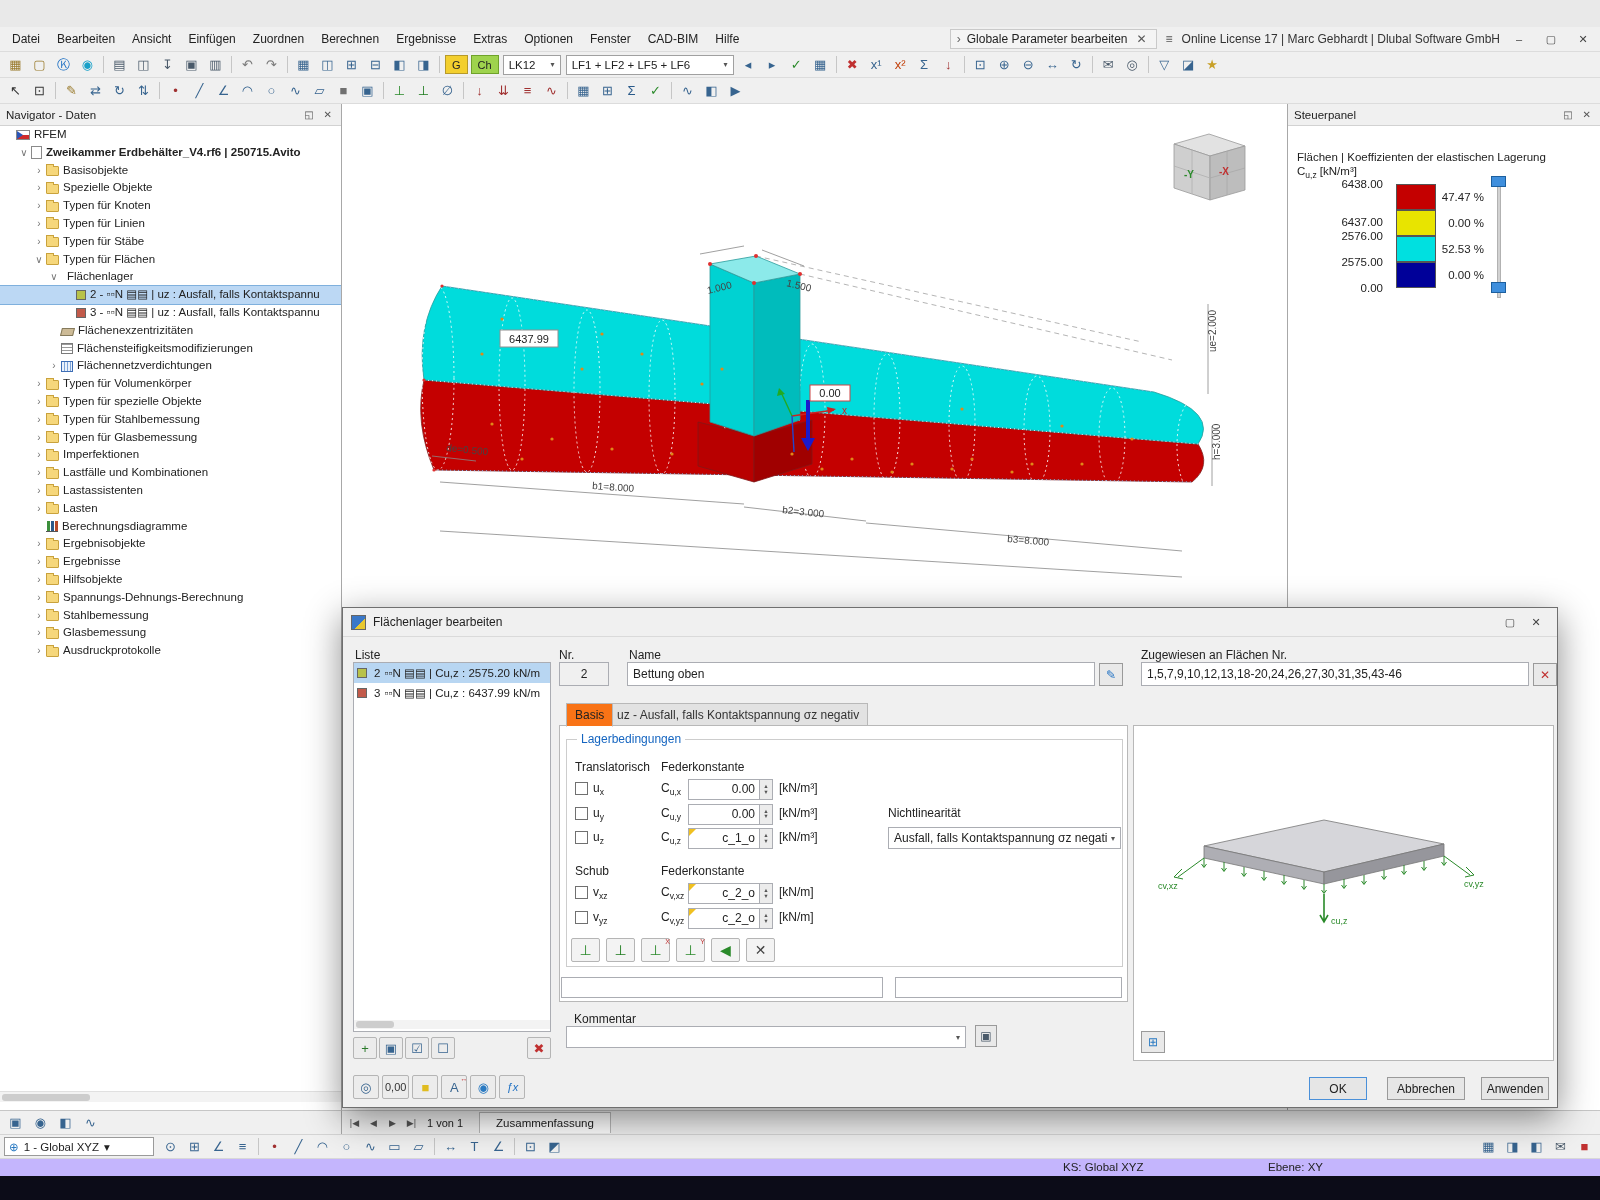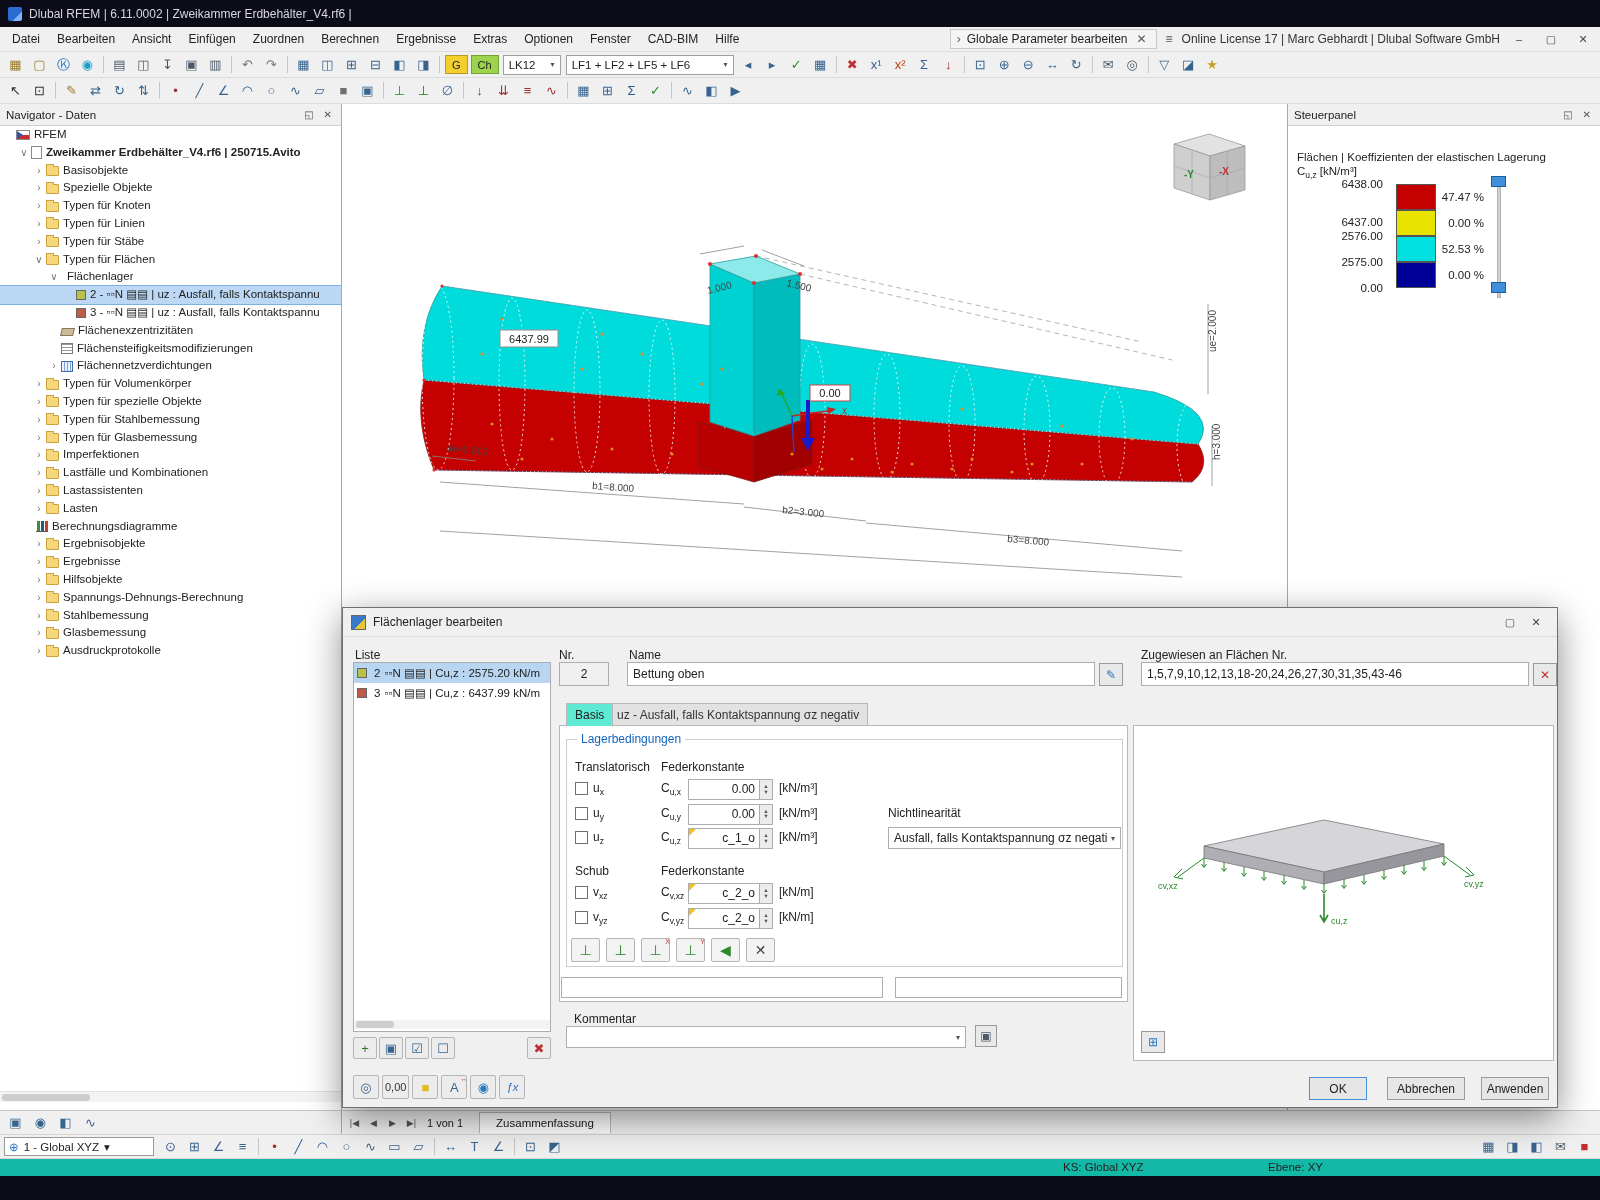--- a/index.html
+++ b/index.html
@@ -83,42 +83,42 @@
 
   
   .nav-footer{position:absolute;left:0;top:1110px;width:342px;height:24px;background:#f0f0f0;border-top:1px solid #c6c6c6;border-right:1px solid #a8a8a8;display:flex;align-items:center;gap:2px;padding:0 4px}
   .tabstrip{position:absolute;left:342px;top:1110px;width:1258px;height:24px;background:#f0f0f0;border-top:1px solid #c6c6c6;display:flex;align-items:center;padding:0 3px;font-size:11px}
   .ts-btn{min-width:19px;height:17px;display:flex;align-items:center;justify-content:center;color:#555;font-size:9px}
   .ts-pg{margin:0 6px;white-space:nowrap}
   .ts-tab{height:21px;margin-left:10px;padding:0 16px;background:#fff;border:1px solid #b8b8b8;border-bottom:none;display:flex;align-items:center;font-size:11.5px}
   .bottombar{position:absolute;left:0;top:1134px;width:100%;height:24px;background:#f0f0f0;border-top:1px solid #d4d4d4;display:flex;align-items:center;gap:1px;padding:0 4px}
   .combo-cs{width:150px;height:19px;border:1px solid #9a9a9a;background:#fff;display:flex;align-items:center;gap:5px;padding:0 4px;font-size:11.5px;margin-right:4px}
   .bb-right{margin-left:auto;display:flex;align-items:center;gap:1px}
-  .statusbar{position:absolute;left:0;top:1158px;width:100%;height:18px;background:#14b8a6;border-top:1px solid #d8d8d8;font-size:11.5px}
+  .statusbar{position:absolute;left:0;top:1158px;width:100%;height:18px;background:#c4b5fd;border-top:1px solid #d8d8d8;font-size:11.5px}
   .sb-ks{position:absolute;left:1063px;top:2px}
   .sb-eb{position:absolute;left:1268px;top:2px}
   .taskstrip{position:absolute;left:0;top:1176px;width:100%;height:24px;background:#0c0c18}
 
   
   .dialog{position:absolute;left:342px;top:607px;width:1216px;height:501px;background:#f0f0f0;border:1px solid #6f6f6f;box-shadow:0 10px 34px rgba(0,0,0,.45);z-index:30;font-size:12px}
   .dlg-title{position:absolute;left:0;top:0;width:100%;height:29px;background:#f0f0f0;border-bottom:1px solid #dadada;display:flex;align-items:center;padding:0 8px;gap:7px}
   .dlg-ico{width:15px;height:15px;background:linear-gradient(135deg,#3a78c8 0 60%,#e8c830 60%);border:1px solid #666;flex:none}
   .dlg-ctl{margin-left:auto;display:flex}
   .dlg-lbl{position:absolute;font-size:12px;color:#222;white-space:nowrap}
   .fld{position:absolute;background:#fff;border:1px solid #abadb3;display:flex;align-items:center;padding:0 5px;white-space:nowrap;overflow:hidden}
   .fld.ro{background:#f0f0f0;justify-content:center}
   .sqbtn{position:absolute;width:24px;height:23px;border:1px solid #9a9a9a;background:#e9e9e9;display:flex;align-items:center;justify-content:center;font-size:12px}
   .dlist{position:absolute;left:10px;top:54px;width:198px;height:370px;border:1px solid #abadb3;background:#fff;font-size:11.5px;overflow:hidden}
   .dlist-row{height:20px;display:flex;align-items:center;padding:0 3px;white-space:nowrap;overflow:hidden}
   .dlist-row.sel{background:#b8d6f2}
   .dlist-nr{margin:0 4px 0 3px}
   .dlist-tools{position:absolute;left:10px;top:428px;width:198px;height:24px;display:flex;align-items:center;gap:2px}
   .dlist-tools .tb-btn{border:1px solid #b5b5b5;background:#ececec;height:22px;min-width:24px}
   .tabs{position:absolute;top:95px;height:23px;display:flex;align-items:center;justify-content:center;border:1px solid #b8b8b8;font-size:12px;padding:0 8px}
-  .tab-active{background:#5eead4;border-bottom:1px solid #fff;z-index:2;height:24px}
+  .tab-active{background:#f97316;border-bottom:1px solid #fff;z-index:2;height:24px}
   .tab-inactive{background:#e2e2e2;color:#333}
   .tabpage{position:absolute;left:216px;top:117px;width:569px;height:277px;background:#fff;border:1px solid #b8b8b8}
   .grp{position:absolute;left:6px;top:13px;width:557px;height:228px;border:1px solid #cdcdcd;background:#fff}
   .grp-title{position:absolute;left:10px;top:-8px;background:#fff;padding:0 4px;color:#1565c0}
   .ghead{position:absolute;font-size:12px;color:#222}
   .grp-row{position:absolute;left:0;width:100%;height:22px}
   .chk{position:absolute;left:8px;top:3px;width:13px;height:13px;background:#fff;border:1px solid #707070}
   .sym{position:absolute;left:26px;top:2px}
   .coef{position:absolute;left:94px;top:2px}
   .fld2{position:absolute;left:121px;top:0;width:72px;height:21px;background:#fff;border:1px solid #abadb3;text-align:right;padding:2px 4px;overflow:hidden}
@@ -135,24 +135,20 @@
   .dlg-tools{position:absolute;left:10px;top:467px;display:flex;gap:3px}
   .dlg-tools .tb-btn{border:1px solid #b5b5b5;background:#ececec;height:24px;min-width:26px}
   .btn{position:absolute;height:23px;border:1px solid #9a9a9a;background:#e6e6e6;display:flex;align-items:center;justify-content:center;font-size:12px}
   .btn-ok{border-color:#4a90d9}
 </style>
 </head>
 <body>
 
 <div class="screen">
 
-  <div class="titlebar">
-    <span class="app-ico"></span>
-    <span>Dlubal RFEM | 6.11.0002 | Zweikammer Erdbehälter_V4.rf6 |</span>
-  </div>
 
   <div class="menubar">
     <span class="tb-group">
         <span class="menu-item">Datei</span>
         <span class="menu-item">Bearbeiten</span>
         <span class="menu-item">Ansicht</span>
         <span class="menu-item">Einfügen</span>
         <span class="menu-item">Zuordnen</span>
         <span class="menu-item">Berechnen</span>
         <span class="menu-item">Ergebnisse</span>
@@ -388,21 +384,21 @@
         <div class="tree-row" style="padding-left: 32px;">
           <span class="expander">›</span>
           <span class="ti ti-folder"></span>
           <span class="tree-label">Lastassistenten</span>
         </div>
         <div class="tree-row" style="padding-left: 32px;">
           <span class="expander">›</span>
           <span class="ti ti-folder"></span>
           <span class="tree-label">Lasten</span>
         </div>
-        <div class="tree-row" style="padding-left: 22px;">
+        <div class="tree-row" style="padding-left: 32px;">
           <span class="expander"></span>
           <span class="ti ti-chart"></span>
           <span class="tree-label">Berechnungsdiagramme</span>
         </div>
         <div class="tree-row" style="padding-left: 32px;">
           <span class="expander">›</span>
           <span class="ti ti-folder"></span>
           <span class="tree-label">Ergebnisobjekte</span>
         </div>
         <div class="tree-row" style="padding-left: 32px;">

